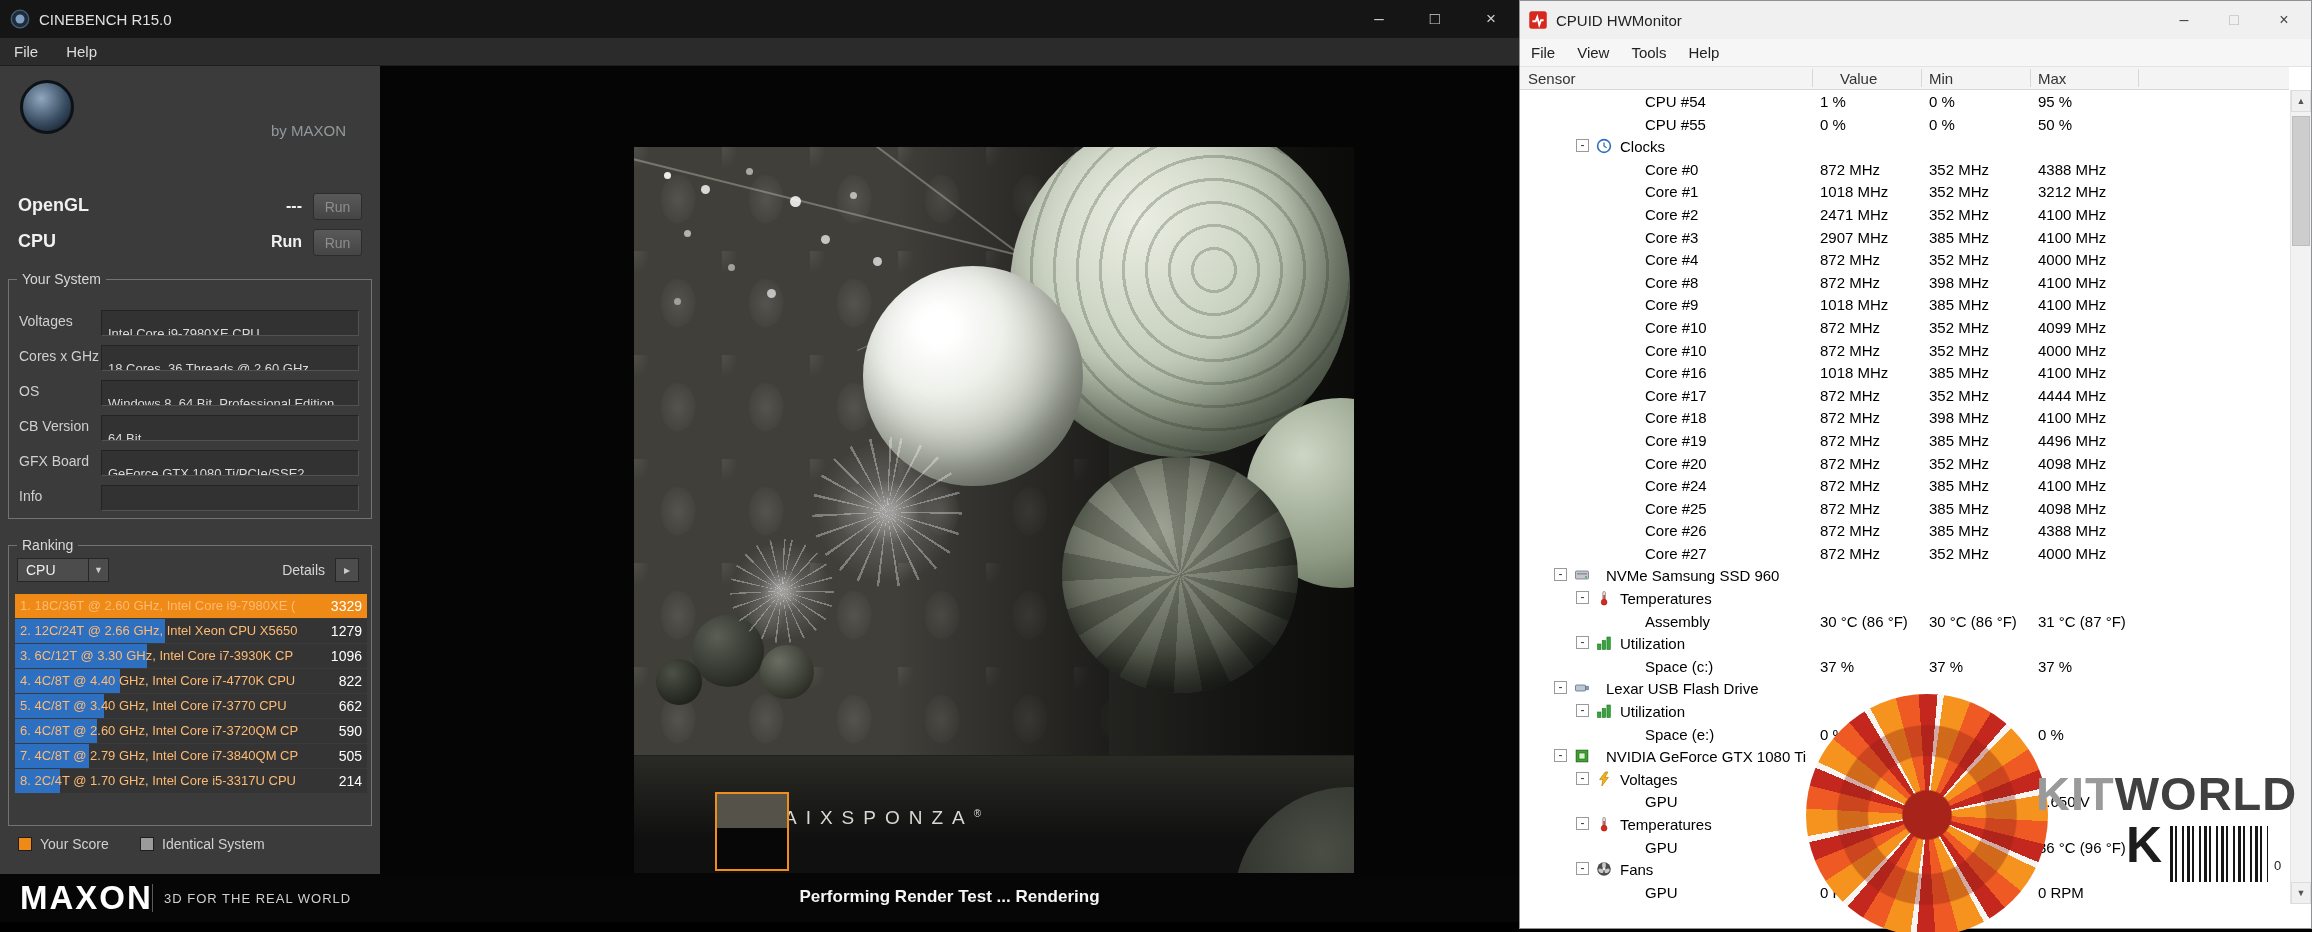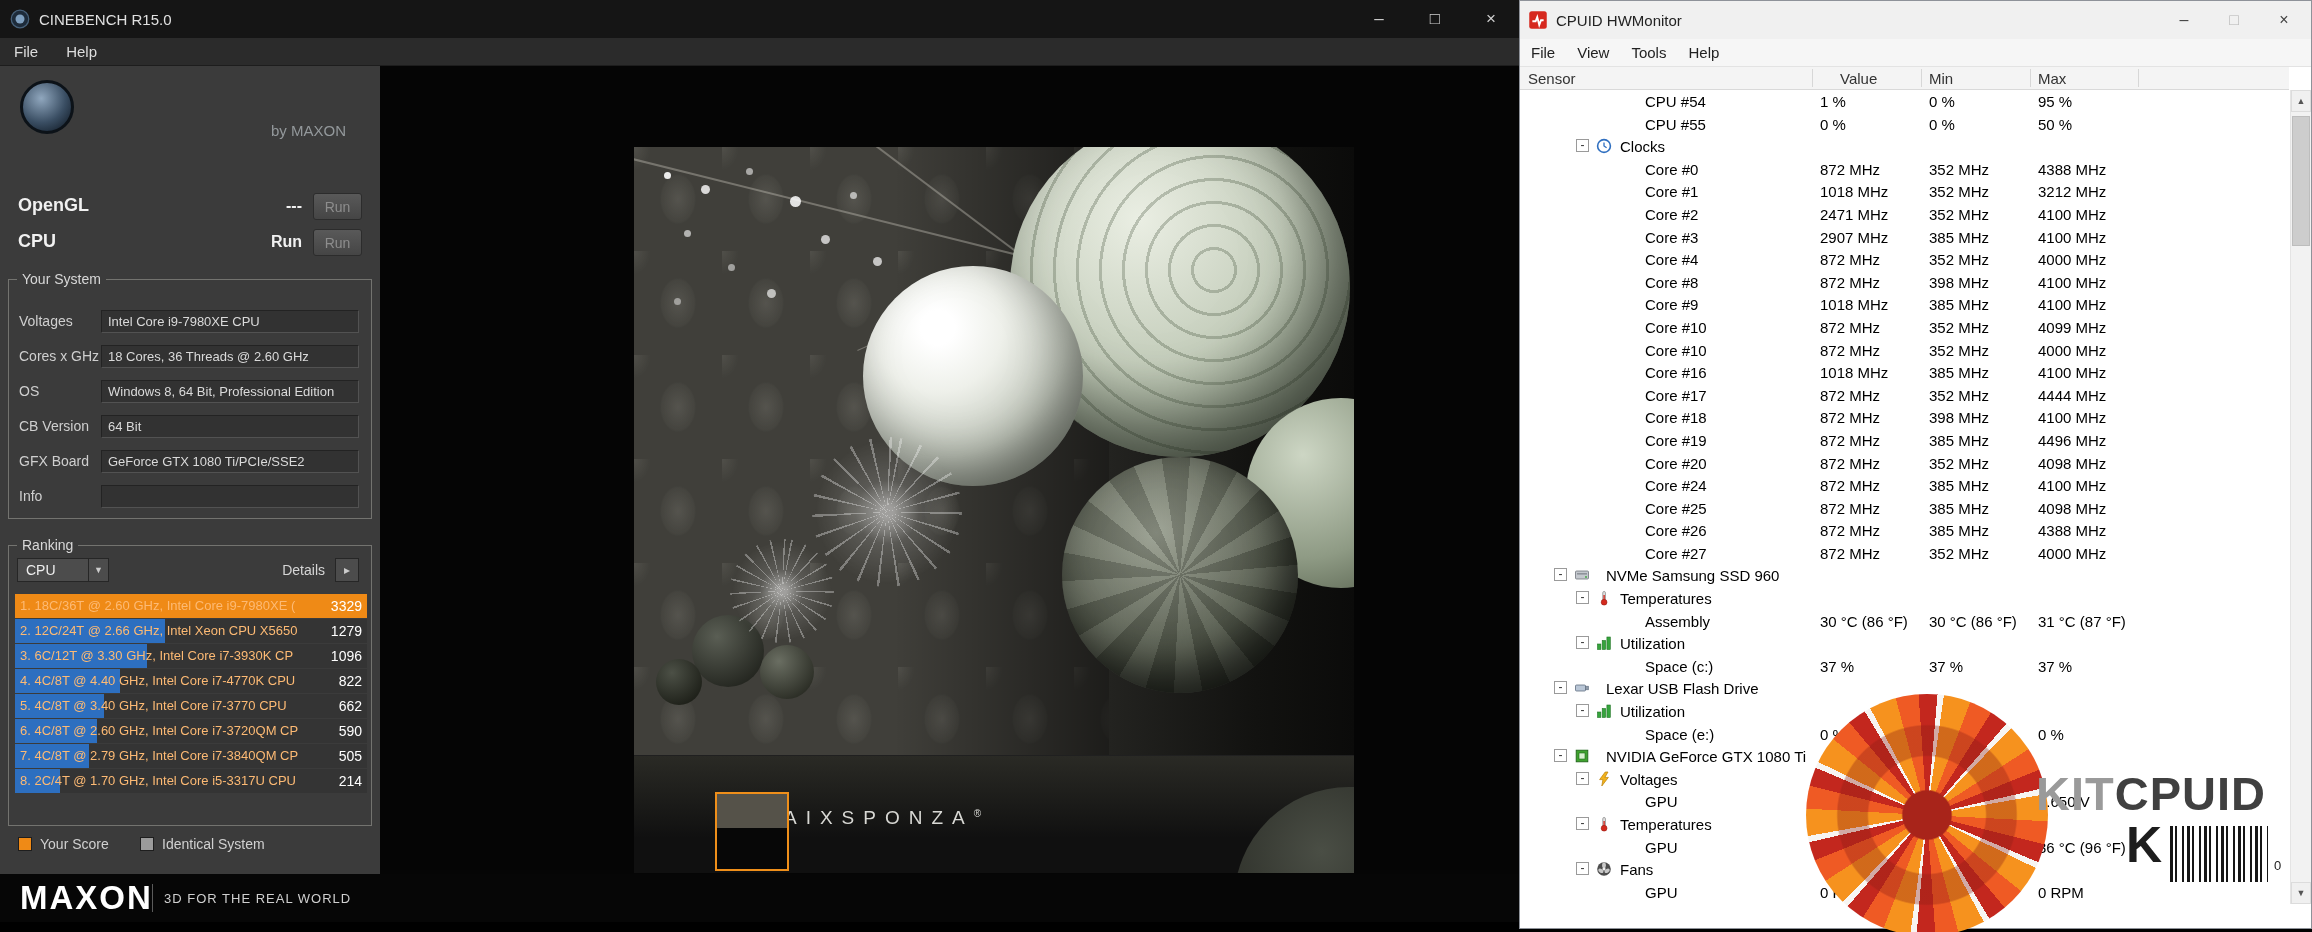--- a/index.html
+++ b/index.html
@@ -34,21 +34,21 @@
     border:1px solid #2c2c2c;border-radius:3px;color:#8d8d8d;font-size:14px;display:flex;align-items:center;justify-content:center;}
 
   .gbox{position:absolute;left:8px;width:364px;border:1px solid #73736f;}
   .gbox-legend{position:absolute;top:-9px;left:8px;background:#3b3b3b;padding:0 5px;font-size:14px;color:#d8d8d8;}
   .gb-system{top:213px;height:240px;}
   .gb-ranking{top:479px;height:281px;}
   .sys-rows{position:absolute;left:0;top:0;right:0;padding-top:30px;}
   .sys-row{position:relative;height:23px;margin:0 0 12px 0;}
   .sys-label{position:absolute;left:10px;top:3px;font-size:14px;color:#cfcfcf;white-space:nowrap;}
   .sys-field{position:absolute;left:92px;width:258px;height:23px;background:#323232;border:1px solid;
-    border-color:#232323 #525252 #525252 #232323;color:#dadada;font-size:13px;line-height:21px;padding:0 6px;
+    border-color:#232323 #525252 #525252 #232323;color:#dadada;font-size:13px;line-height:21px;padding:12px 6px;
     white-space:nowrap;overflow:hidden;}
 
   .rk-dd{position:absolute;left:8px;top:12px;width:92px;height:24px;background:#4c4c4c;border:1px solid #262626;
     color:#eeeeee;font-size:14px;line-height:22px;padding-left:8px;}
   .rk-dd-arrow{position:absolute;right:0;top:0;width:20px;height:22px;border-left:1px solid #262626;display:flex;
     align-items:center;justify-content:center;font-size:9px;color:#cccccc;}
   .rk-details{position:absolute;right:46px;top:16px;font-size:14px;color:#d5d5d5;}
   .rk-detbtn{position:absolute;right:12px;top:12px;width:24px;height:24px;background:#4c4c4c;border:1px solid #262626;
     color:#cccccc;font-size:12px;display:flex;align-items:center;justify-content:center;}
   .rk-list{position:absolute;left:6px;top:48px;width:352px;}
@@ -332,20 +332,21 @@
         <div class="spark spark2"></div>
         <div class="aix"><span>AIXSPONZA</span><span class="aix-reg">®</span></div>
         <div class="bucket"></div>
       </div>
     </div>
 
     <div class="cb-footer">
       <span class="cb-maxon">MAXON</span>
       <span class="cb-fdivider"></span>
       <span class="cb-tagline">3D FOR THE REAL WORLD</span>
+      <span class="cb-status">Performing Render Test ... Rendering</span>
     </div>
   </section>
 
   <section class="hww">
     <div class="hw-titlebar">
       <span class="hw-ticon">
         <svg viewBox="0 0 16 16">
             <rect x="1" y="1" width="14" height="14" rx="2" fill="#d6281e"></rect>
             <path d="M3.5 9h2.6l1.3-3.4 1.6 6.4 1.4-3.8h2.1" stroke="#ffffff" stroke-width="1.5" fill="none"></path>
           </svg>
@@ -641,18 +642,18 @@
       </div>
     <div class="hw-scroll">
       <span class="hw-sbtn hw-sup">▲</span>
       <span class="hw-thumb"></span>
       <span class="hw-sbtn hw-sdn">▼</span>
     </div>
   </section>
 
   <div class="kg-swirl"></div>
   <div class="kg-text">
-    <span class="kg-kit">KIT</span><span class="kg-guru">CPUID</span>
+    <span class="kg-kit">KIT</span><span class="kg-guru">WORLD</span>
   </div>
   <div class="kg-k">K</div>
   <div class="kg-barcode"></div>
   <div class="kg-digit">0</div>
 </div>
 
 </body></html>

